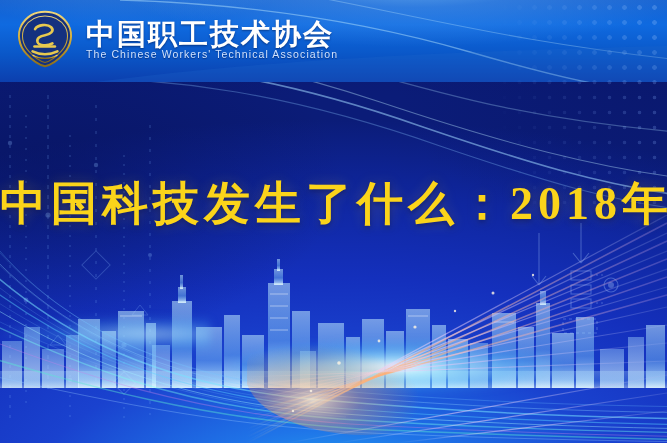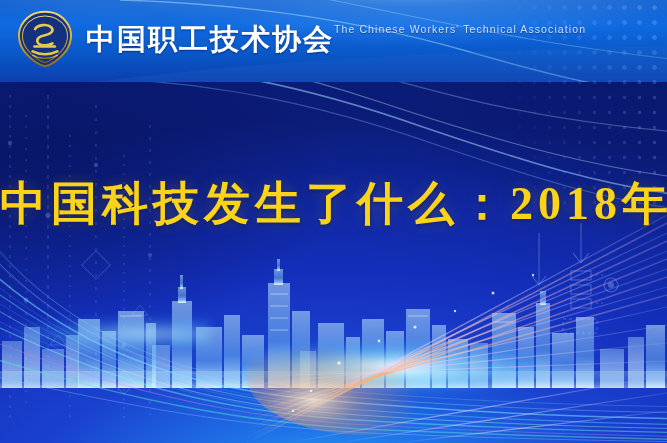--- a/index.html
+++ b/index.html
@@ -67,21 +67,21 @@
     -webkit-mask-image:linear-gradient(270deg, rgba(0,0,0,1) 10%, rgba(0,0,0,0) 85%);
     mask-image:linear-gradient(270deg, rgba(0,0,0,1) 10%, rgba(0,0,0,0) 85%);
   }
   .header-swoosh{position:absolute;left:0;top:0;width:667px;height:100px;}
 
   .brand{
     position:absolute;left:14px;top:8px;
     display:flex;align-items:center;gap:10px;
   }
   .brand-logo{width:62px;height:62px;display:block;}
-  .brand-text{display:flex;justify-content:flex-end;}
+  .brand-text{display:flex;flex-direction:column;justify-content:flex-end;}
   .brand-cn{
     font-family:"Liberation Serif", serif;
     font-size:29px;font-weight:bold;color:#ffffff;
     letter-spacing:2px;line-height:1.05;
     text-shadow:0 1px 2px rgba(0,20,70,.55);
   }
   .brand-en{
     font-family:"Liberation Sans", sans-serif;
     font-size:10.5px;color:#cfe2ff;letter-spacing:1.1px;
     line-height:1;

